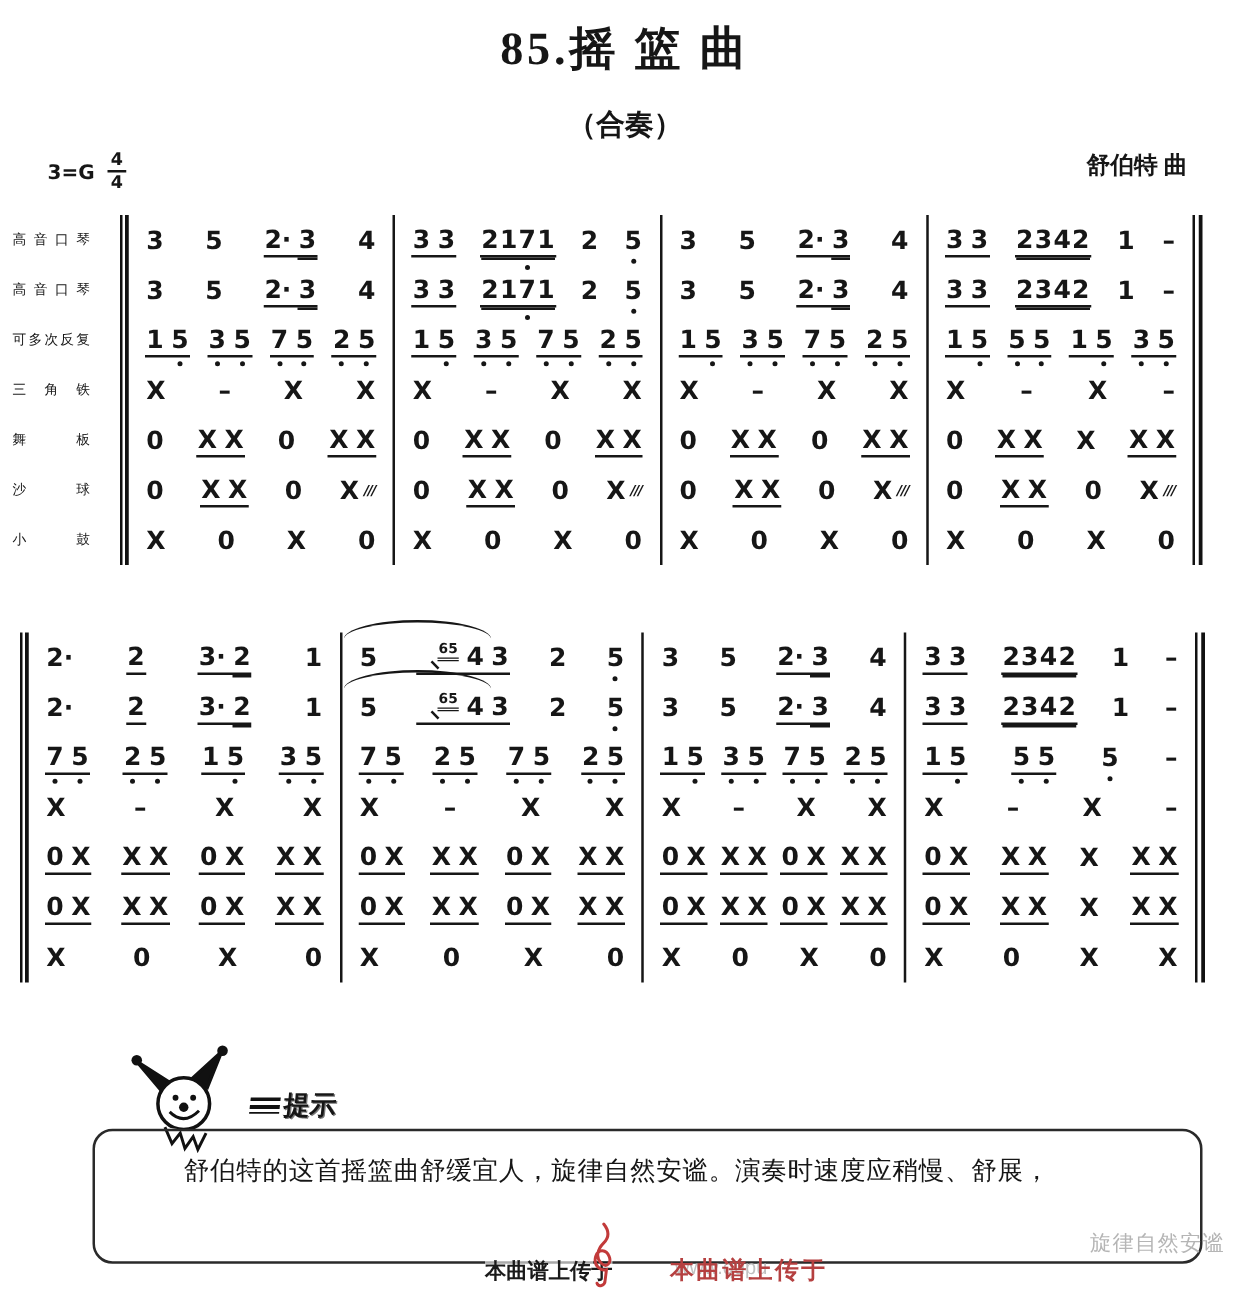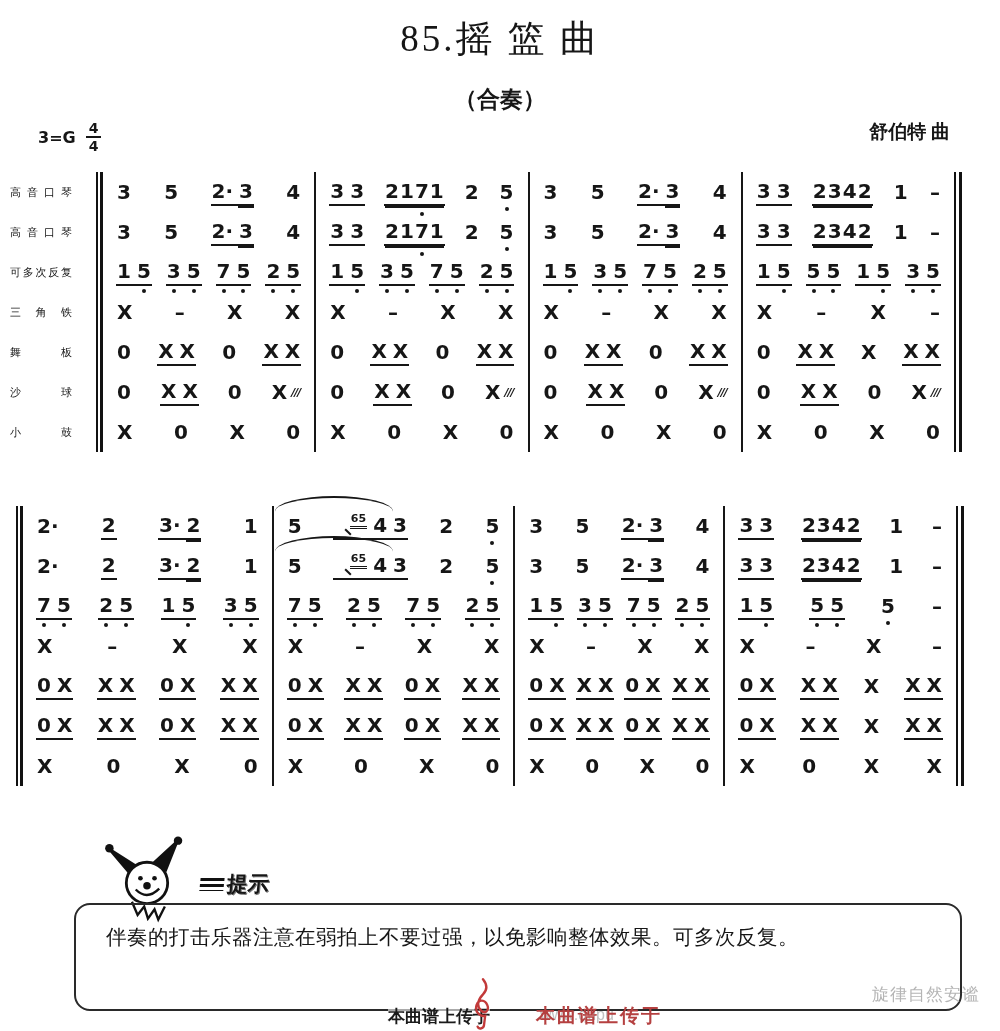--- a/index.html
+++ b/index.html
@@ -1,21 +1,21 @@
 <!DOCTYPE html>
 <html><head>
 <meta charset="utf-8">
 <style>
   html,body{margin:0;padding:0;}
   body{width:1000px;height:1031px;position:relative;background:#fff;color:#161616;
        font-family:"Liberation Sans",sans-serif;overflow:hidden;}
 
   
   .title{position:absolute;top:14px;left:0;width:100%;text-align:center;
-         font-family:"Liberation Serif",serif;font-weight:400;font-size:37px;letter-spacing:3px;}
+         font-family:"Liberation Serif",serif;font-weight:700;font-size:37px;letter-spacing:3px;}
   .subtitle{position:absolute;top:84px;left:0;width:100%;text-align:center;
          font-family:"Liberation Serif",serif;font-weight:700;font-size:23px;}
   .composer{position:absolute;top:119px;right:50px;font-size:19px;font-weight:700;
          font-family:"Liberation Serif",serif;}
   .keysig{position:absolute;top:121px;left:38px;display:flex;align-items:center;gap:10px;
           font-weight:700;font-size:16px;font-family:"DejaVu Sans",sans-serif;}
   .tsig{display:inline-block;text-align:center;font-size:14px;line-height:14px;font-weight:700;}
   .tsig .num{display:block;border-bottom:2px solid #161616;padding:0 3px 1px;}
   .tsig .den{display:block;padding-top:1px;}
 
@@ -1013,21 +1013,21 @@
       <circle cx="50" cy="55" r="4" fill="#111" stroke="none"></circle>
       <path d="M38 59 Q50 71 63 58" stroke-width="2.5"></path>
       <path d="M34 72 l6 14 l7-9 l4 13 l7-10 l4 11 l7-14" stroke-width="2.5" fill="#fff"></path>
     </g>
   </svg>
 </div>
 
 <div class="hint-label">提示</div>
 
 <div class="hint-box">
-  <div class="hint-line2">伴奏的打击乐器注意在弱拍上不要过强，以免影响整体效果。可多次反复。</div>
+  <div class="hint-line1">舒伯特的这首摇篮曲舒缓宜人，旋律自然安谧。演奏时速度应稍慢、舒展，</div>
 </div>
 
 <div class="wm-source">旋律自然安谧</div>
 <div class="url-wm">www.qupu</div>
 
 <div class="footer-row">
   <span class="upload-text">本曲谱上传于</span>
   <span class="site-logo">本曲谱上传于</span>
 </div>
 

